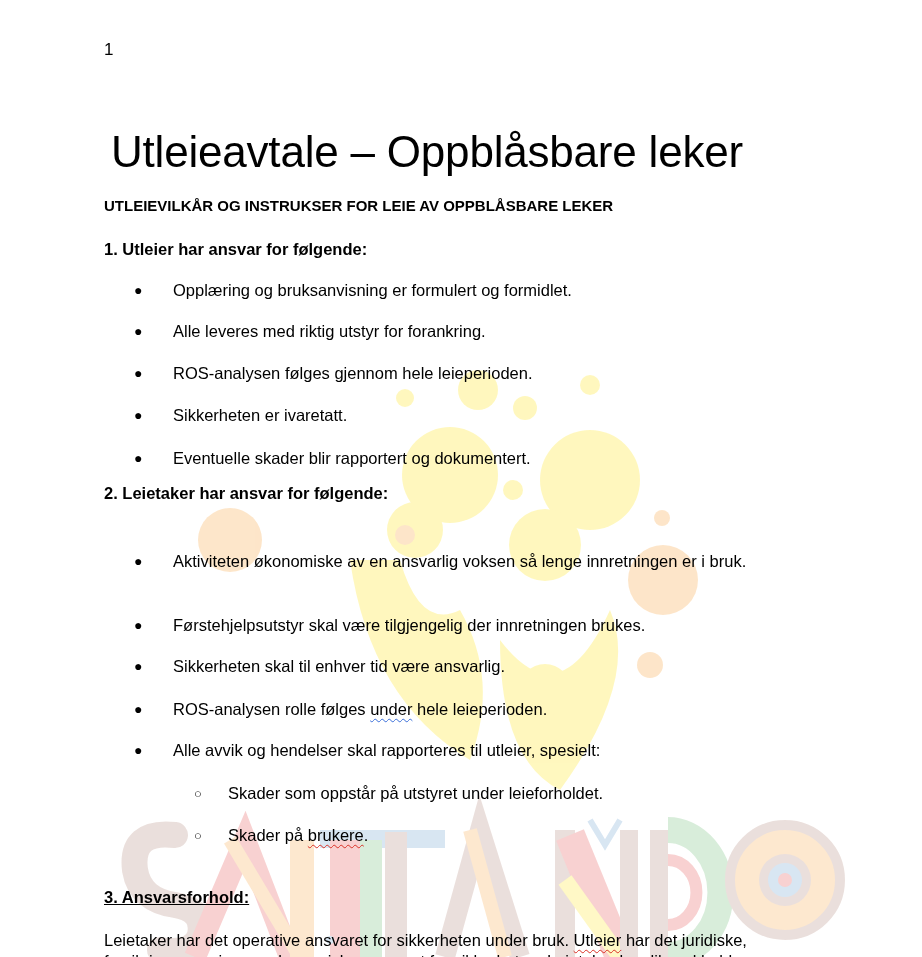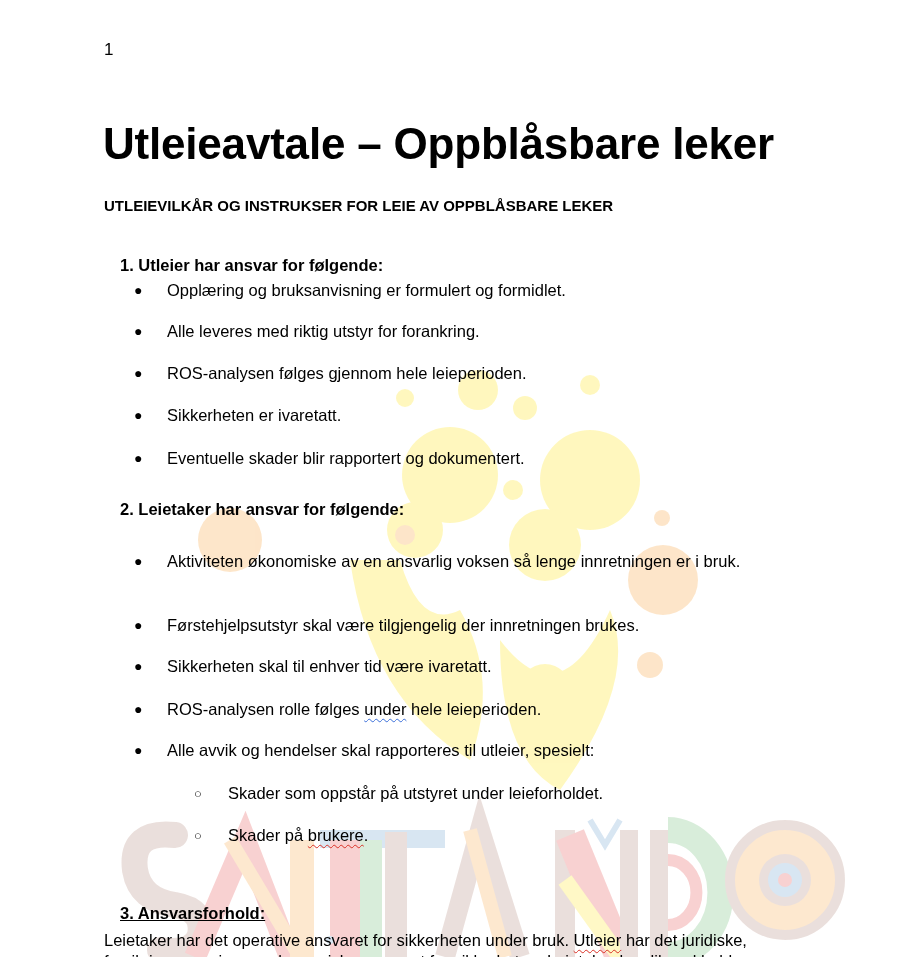--- a/index.html
+++ b/index.html
@@ -30,57 +30,57 @@
       position: absolute;
       left: 104px;
       top: 40px;
       font-size: 17px;
     }
     .doc-title {
       position: absolute;
       left: 103px;
       top: 119px;
       font-size: 44px;
-      font-weight: bold;
-      margin: 0;
+      font-weight: normal;
+      margin: 8px;
       letter-spacing: -0.2px;
       white-space: nowrap;
     }
     .subtitle {
       position: absolute;
       left: 104px;
       top: 197px;
       font-size: 15px;
       font-weight: bold;
       margin: 0;
       white-space: nowrap;
     }
     .section-heading {
       position: absolute;
       left: 104px;
       font-size: 16.5px;
       font-weight: bold;
-      margin: 16px;
+      margin: 0;
       white-space: nowrap;
     }
     .bullet {
       position: absolute;
       left: 134px;
       font-size: 16.5px;
       line-height: 21px;
       white-space: nowrap;
     }
     .bullet .dot {
       position: absolute;
       left: 0;
       top: 0;
       width: 20px;
       font-size: 14px;
     }
-    .bullet .txt { position: absolute; left: 33px; top: 0; }
+    .bullet .txt { position: absolute; left: 39px; top: 0; }
     .sub-bullet {
       position: absolute;
       left: 194px;
       font-size: 16.5px;
       line-height: 21px;
       white-space: nowrap;
     }
     .sub-bullet .circ {
       position: absolute;
       left: 0; top: 0;
@@ -207,21 +207,21 @@
       <span class="txt">
         <span>Aktiviteten økonomiske av en ansvarlig voksen så lenge innretningen er i bruk.</span><br>
       </span>
     </div>
     <div class="bullet" style="top:615px;">
       <span class="dot">●</span>
       <span class="txt">Førstehjelpsutstyr skal være tilgjengelig der innretningen brukes.</span>
     </div>
     <div class="bullet" style="top:656px;">
       <span class="dot">●</span>
-      <span class="txt">Sikkerheten skal til enhver tid være ivaretatt.</span>
+      <span class="txt">Sikkerheten skal til enhver tid være ansvarlig.</span>
     </div>
     <div class="bullet" style="top:699px;">
       <span class="dot">●</span>
       <span class="txt"><span>ROS-analysen rolle følges </span><span class="spell-blue">under</span><span> hele leieperioden.</span></span>
     </div>
     <div class="bullet" style="top:740px;">
       <span class="dot">●</span>
       <span class="txt">Alle avvik og hendelser skal rapporteres til utleier, spesielt:</span>
     </div>
 

